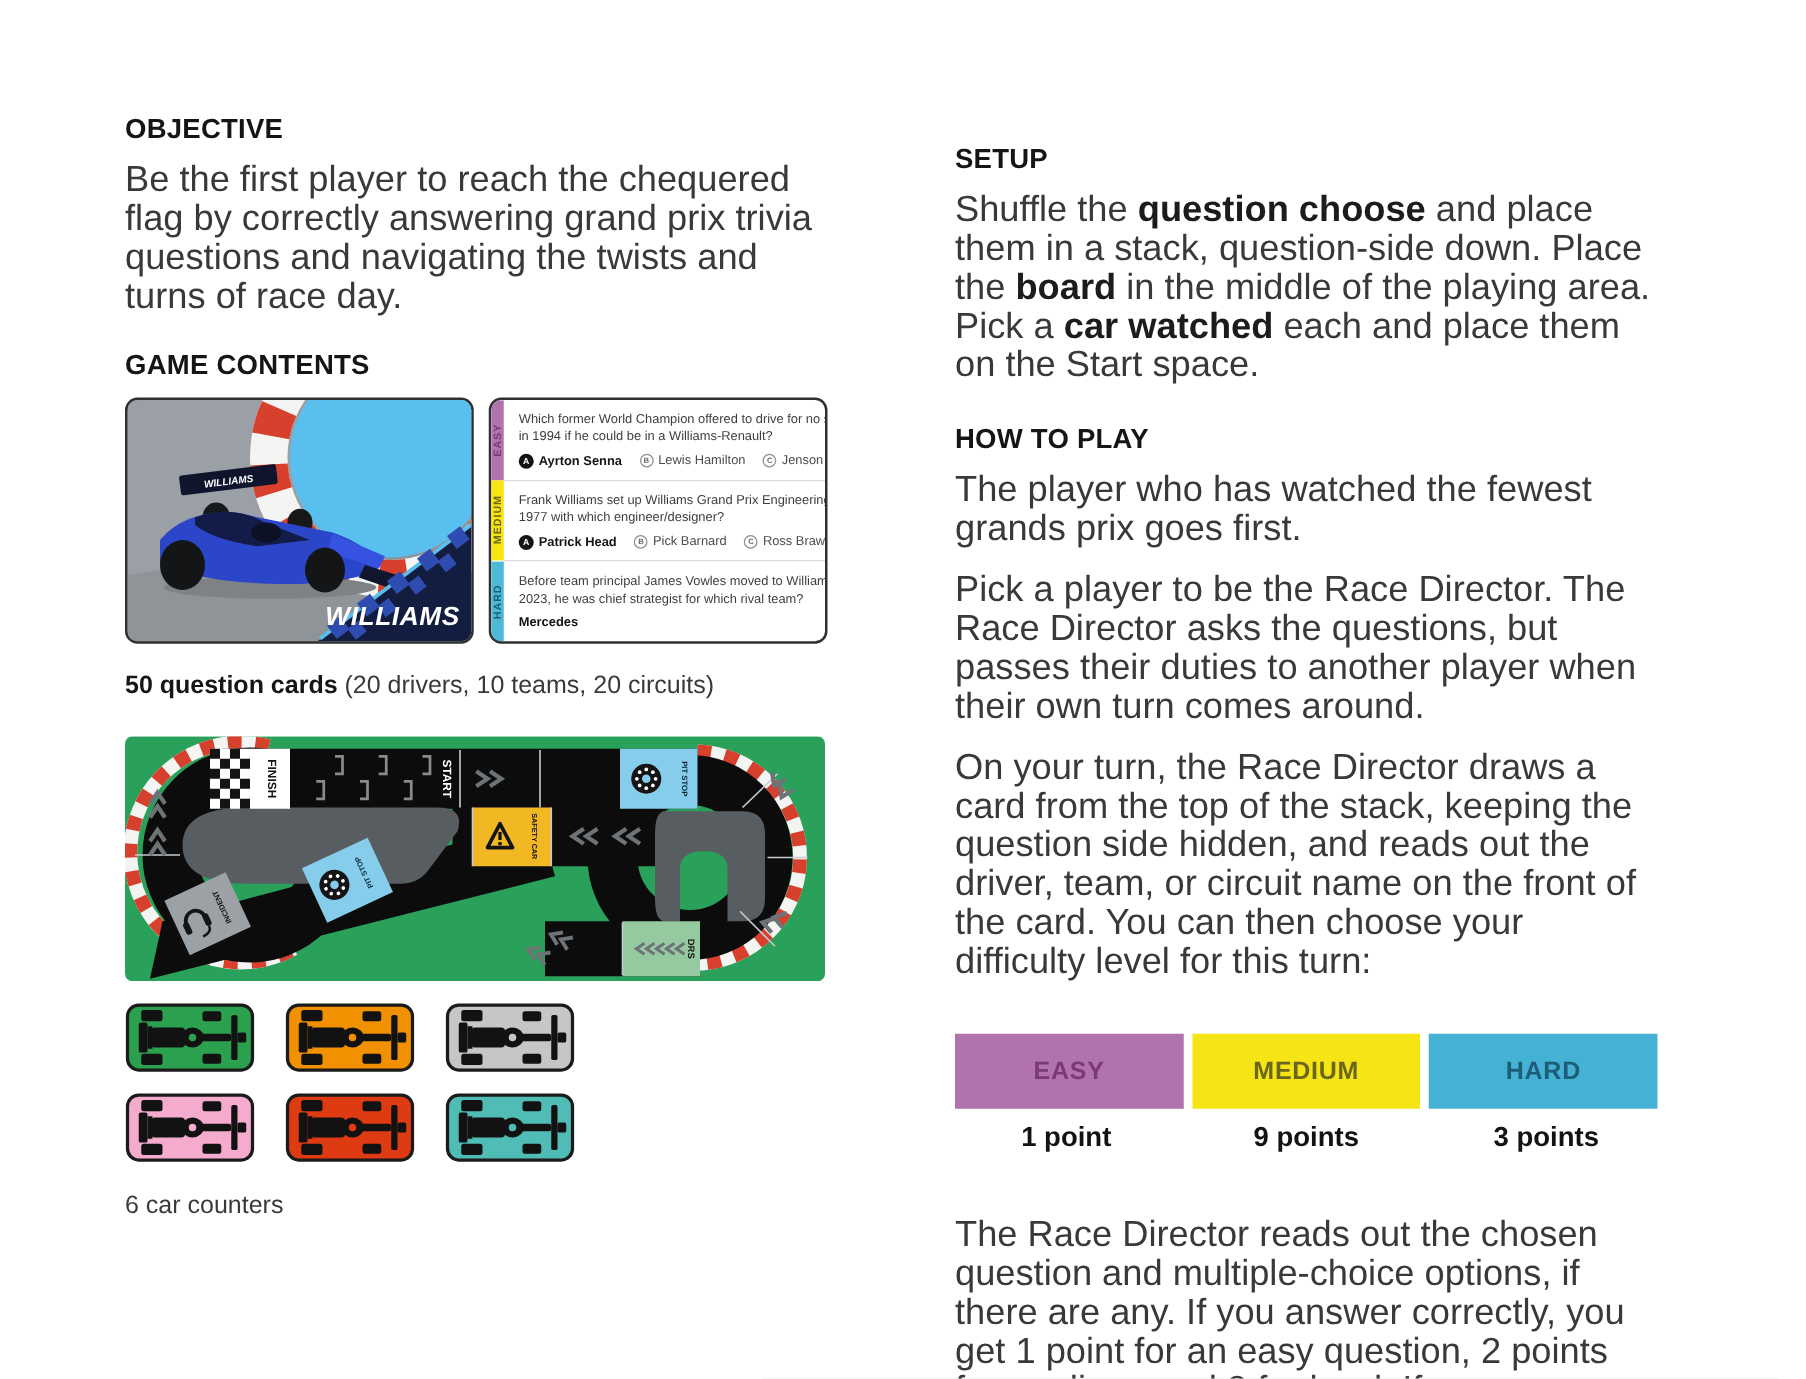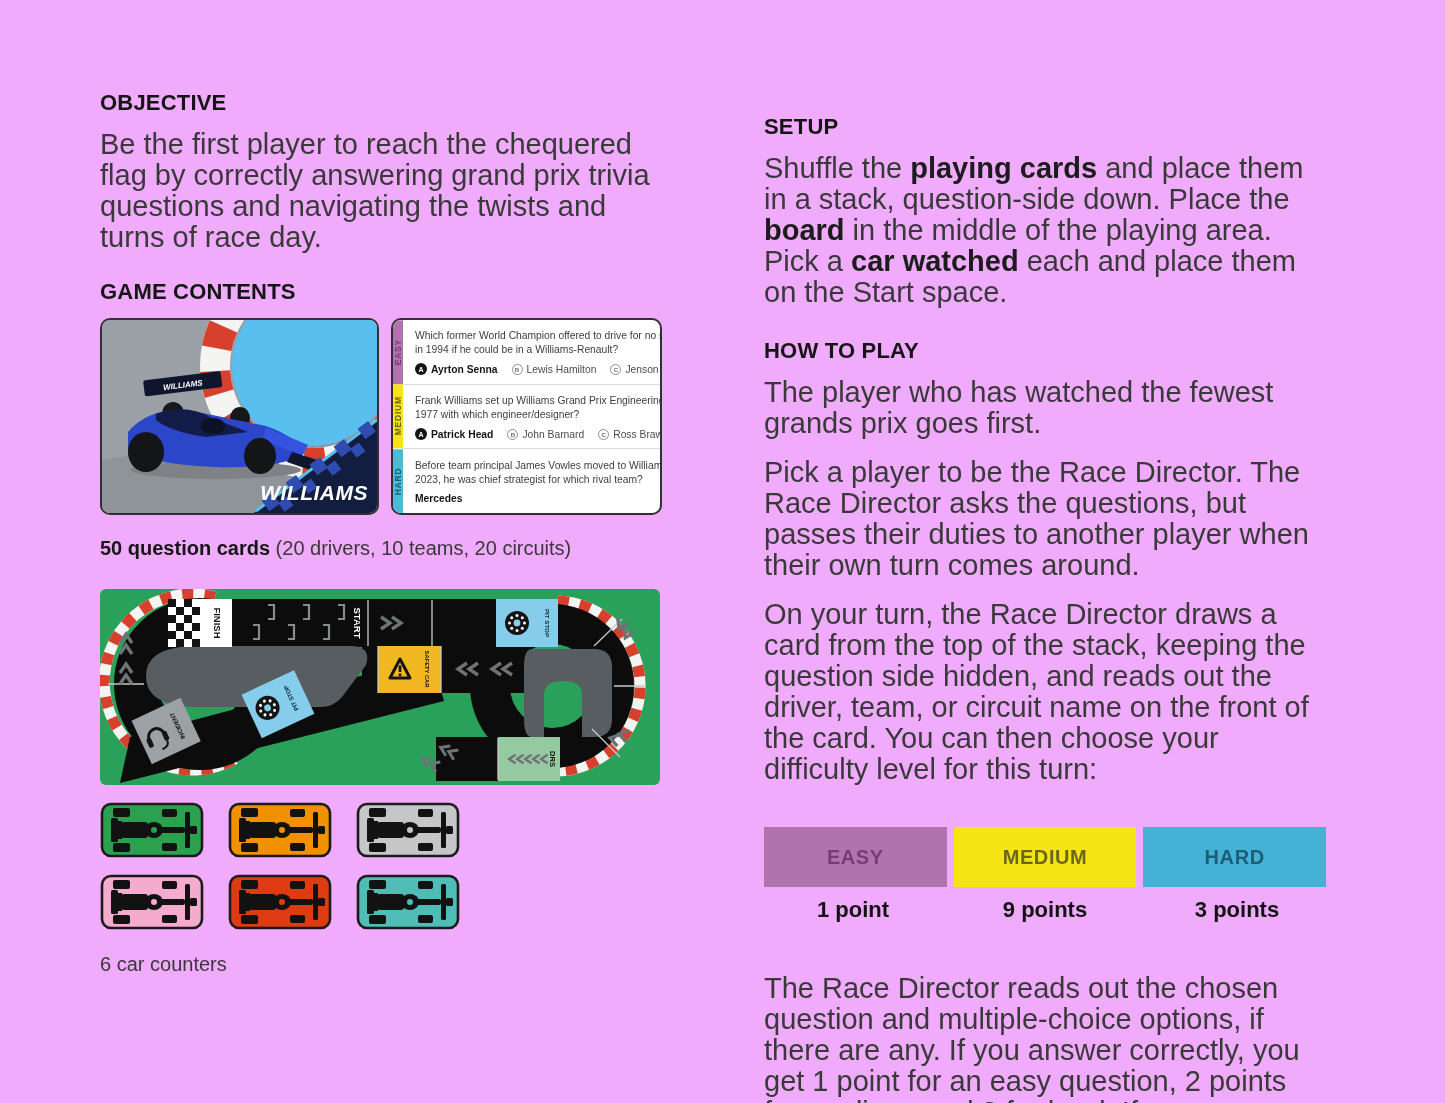--- a/index.html
+++ b/index.html
@@ -1,36 +1,36 @@
 <!DOCTYPE html>
 <html><head>
 <meta charset="utf-8">
 <style>
   html,body{margin:0;padding:0;background:#e9e9e9;}
-  .page{position:relative;width:1445px;height:1103px;background:#f0abfc;
+  .page{position:relative;width:1445px;height:1103px;background:#ffffff;
         font-family:"Liberation Sans",sans-serif;overflow:hidden;}
   .col{position:absolute;top:90px;}
   .col-left{left:100px;width:562px;}
   .col-right{left:764px;width:562px;margin-top:24px;}
   h2.h{font-size:22px;font-weight:800;color:#151515;margin:0 0 13px;letter-spacing:.2px;}
   p.b{font-size:29px;line-height:31px;color:#393939;margin:0 0 18px;font-weight:400;}
   p.b b{color:#1c1c1c;}
   .cap{font-size:20px;line-height:30px;color:#393939;margin:0 0 26px;}
   .cap b{color:#161616;}
   .cards-row{display:flex;gap:12px;margin:6px 0 18px;}
   .pcard{width:276px;height:193px;border:2px solid #303030;border-radius:10px;overflow:hidden;background:#9aa0a5;}
   .qcard{width:268px;height:193px;border:2px solid #303030;border-radius:10px;overflow:hidden;background:#fff;display:flex;}
   .qtabs{width:26px;display:flex;flex-direction:column;}
   .qtab{flex:1;display:flex;align-items:center;justify-content:center;writing-mode:vertical-rl;
         transform:rotate(180deg);font-size:8.5px;font-weight:bold;letter-spacing:.8px;}
   .qbody{flex:1;display:flex;flex-direction:column;}
   .qsec{flex:1;padding:6px 8px 5px 12px;display:flex;flex-direction:column;justify-content:center;}
   .qsec + .qsec{border-top:1px solid #dcdcdc;}
   .qq{margin:0 0 7px;font-size:10.3px;line-height:13.5px;color:#3e3e3e;}
-  .qopts{display:flex;gap:14px;align-items:center;}
+  .qopts{display:flex;gap:14px;align-items:flex-start;}
   .qopt{display:flex;align-items:center;gap:4px;font-size:10.3px;color:#4c4c4c;white-space:nowrap;}
   .qopt.correct{font-weight:bold;color:#141414;}
   .qbadge{border-radius:50%;display:inline-flex;align-items:center;justify-content:center;flex:0 0 auto;}
   .qbadge.yes{width:12px;height:12px;background:#141414;color:#fff;font-size:7px;font-weight:bold;}
   .qbadge.no{width:9px;height:9px;border:1.3px solid #8f8f8f;color:#6e6e6e;font-size:6.2px;font-weight:bold;}
   .qans{font-size:10.3px;font-weight:bold;color:#141414;margin:0;}
   .boardwrap{width:560px;height:196px;border-radius:6px;overflow:hidden;margin:0 0 14px;}
   .counters{display:grid;grid-template-columns:repeat(3,104px);gap:10px 24px;margin:2px 0 16px;}
   .counter{width:104px;height:62px;}
   .diff{display:flex;gap:7px;margin:42px 0 10px;}
@@ -121,21 +121,21 @@
             </div>
             <div class="qsec">
               <p class="qq">Frank Williams set up Williams Grand Prix Engineering in 1977 with which engineer/designer?</p>
               <div class="qopts">
                 <span class="qopt correct">
                   <span class="qbadge yes">A</span>
                   <span>Patrick Head</span>
                 </span>
                 <span class="qopt">
                   <span class="qbadge no">B</span>
-                  <span>John Barnard</span>
+                  <span>Pick Barnard</span>
                 </span>
                 <span class="qopt">
                   <span class="qbadge no">C</span>
                   <span>Ross Brawn</span>
                 </span>
               </div>
             </div>
             <div class="qsec">
               <p class="qq">Before team principal James Vowles moved to Williams in 2023, he was chief strategist for which rival team?</p>
               <p class="qans">Mercedes</p>
@@ -401,21 +401,21 @@
               <rect x="90" y="27" width="7" height="8" rx="1.5"></rect>
     </g>
     <circle cx="54" cy="31" r="3" fill="#4fbdb5"></circle>
   </svg></div>
       </div>
     <p class="cap">6 car counters</p>
   </div>
 
   <div class="col col-right">
     <h2 class="h">SETUP</h2>
-    <p class="b" style="margin-bottom:30px;"><span>Shuffle the </span><b>playing cards</b><span> and place them in a stack, question-side down. Place the </span><b>board</b><span> in the middle of the playing area. Pick a </span><b>car watched</b><span> each and place them on the Start space.</span></p>
+    <p class="b" style="margin-bottom:30px;"><span>Shuffle the </span><b>question choose</b><span> and place them in a stack, question-side down. Place the </span><b>board</b><span> in the middle of the playing area. Pick a </span><b>car watched</b><span> each and place them on the Start space.</span></p>
 
     <h2 class="h">HOW TO PLAY</h2>
     <div>
         <p class="b">The player who has watched the fewest grands prix goes first.</p>
         <p class="b">Pick a player to be the Race Director. The Race Director asks the questions, but passes their duties to another player when their own turn comes around.</p>
         <p class="b">On your turn, the Race Director draws a card from the top of the stack, keeping the question side hidden, and reads out the driver, team, or circuit name on the front of the card. You can then choose your difficulty level for this turn:</p>
       </div>
 
     <div class="diff">
         <div class="diff-block" style="background: rgb(177, 115, 174); color: rgb(123, 58, 119);">EASY</div>

